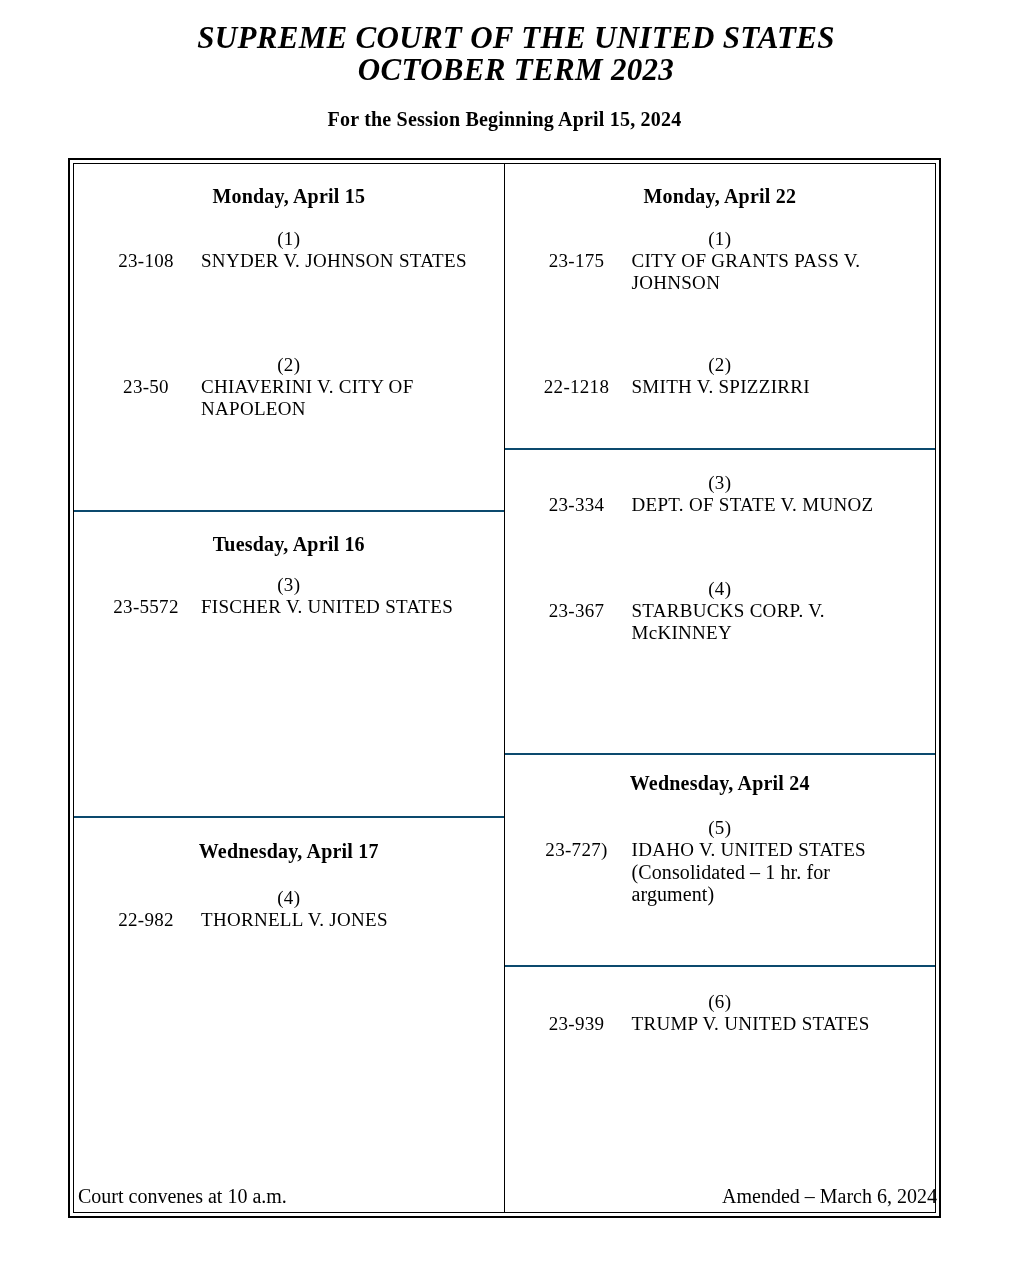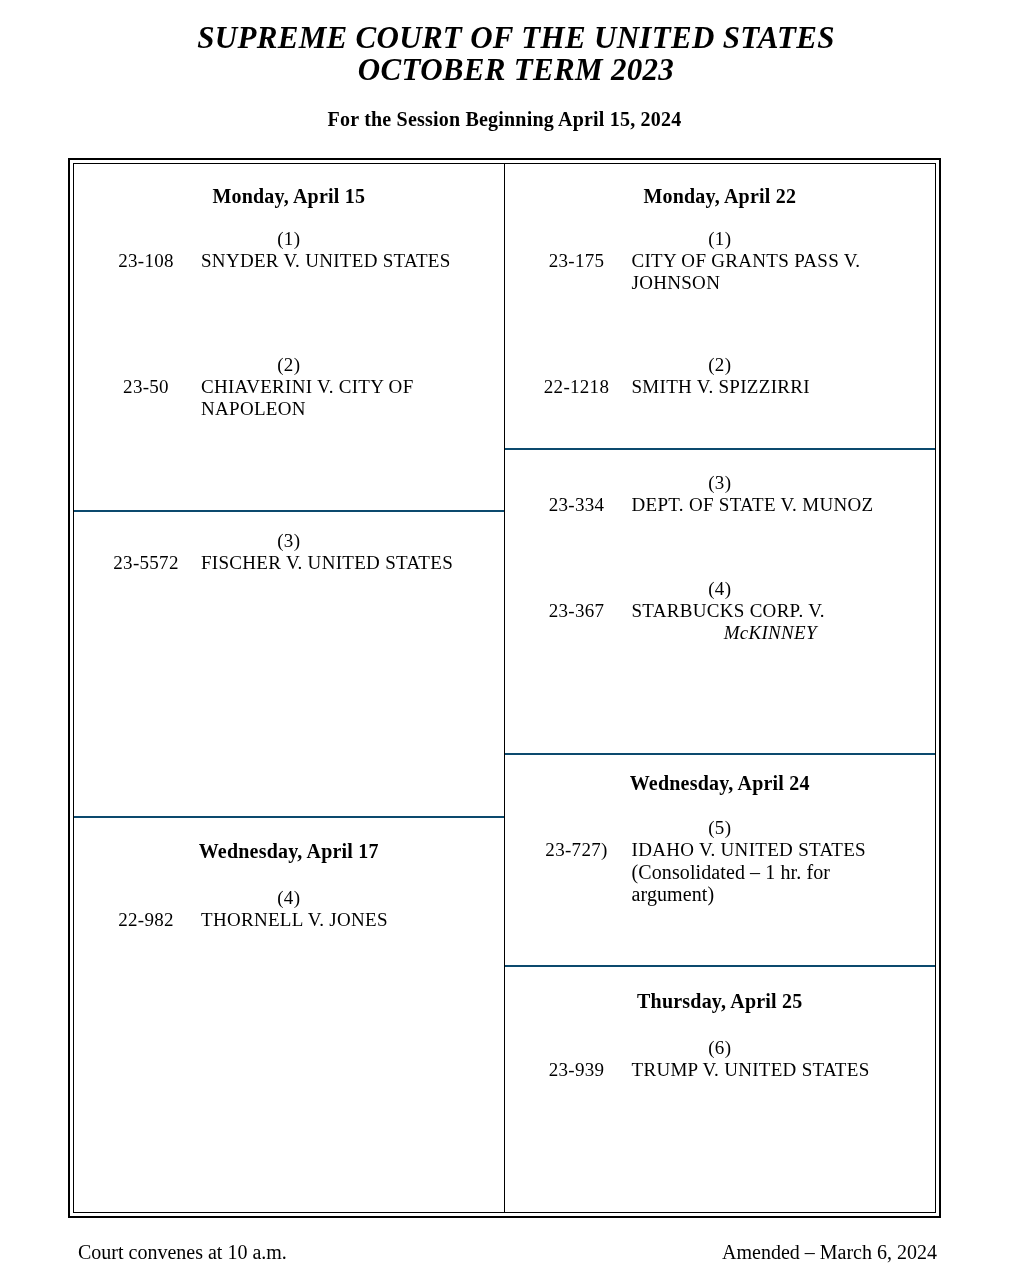--- a/index.html
+++ b/index.html
@@ -41,28 +41,28 @@
   .casenum {
     text-align:center; font-size:19px; line-height:22px; letter-spacing:0.3px;
   }
   .caserow {
     display:flex; padding-left:17px;
     font-size:19px; line-height:22px; letter-spacing:0.3px;
   }
   .docket { width:110px; flex:0 0 110px;text-align:center; }
   .casename { flex:1 1 auto; padding-right:26px; }
   .cn-line { display:block; }
-  .cn-line2 { display:block; text-align:center;font-style:italic; }
+  .cn-line2 { display:block; text-align:left; }
   .note { font-size:20px; line-height:22px; letter-spacing:0.1px; } .mt-16{margin-top:16px} .mt-18{margin-top:18px}
   .mt-20{margin-top:20px} .mt-21{margin-top:21px} .mt-22{margin-top:22px}
   .mt-24{margin-top:24px} .mt-60{margin-top:60px} .mt-62{margin-top:62px}
   .mt-82{margin-top:82px}
 
   .footer {
-    position:absolute; left:68px; top:1240px; width:873px;
+    position:absolute; left:68px; top:1184px; width:873px;
     display:flex; justify-content:space-between;
     font-size:20px; line-height:24px;
     padding:0 4px 0 10px; box-sizing:border-box;
   }
 </style>
 </head>
 <body>
 
 <div class="page">
 
@@ -75,30 +75,31 @@
   <div class="frame-outer">
     <div class="frame-inner">
 
       <div class="col col-left">
 
         <section class="cell bb h348">
           <h3 class="day mt-20">Monday, April 15</h3>
           <div class="casenum mt-20">(1)</div>
           <div class="caserow">
             <span class="docket">23-108</span>
-            <span class="casename">SNYDER V. UNITED STATES</span>
+            <span class="casename">SNYDER V. JOHNSON STATES</span>
           </div>
           <div class="casenum mt-82">(2)</div>
           <div class="caserow">
             <span class="docket">23-50</span>
             <span class="casename">CHIAVERINI V. CITY OF NAPOLEON</span>
           </div>
         </section>
 
         <section class="cell bb h306">
+          <h3 class="day mt-20">Tuesday, April 16</h3>
           <div class="casenum mt-18">(3)</div>
           <div class="caserow">
             <span class="docket">23-5572</span>
             <span class="casename">FISCHER V. UNITED STATES</span>
           </div>
         </section>
 
         <section class="cell grow">
           <h3 class="day mt-21">Wednesday, April 17</h3>
           <div class="casenum mt-24">(4)</div>
@@ -149,21 +150,20 @@
             <span class="docket">23-727)</span>
             <span class="casename">IDAHO V. UNITED STATES</span>
           </div>
           <div class="caserow">
             <span class="docket"></span>
             <span class="casename note">(Consolidated – 1 hr. for argument)</span>
           </div>
         </section>
 
         <section class="cell grow">
-          <h3 class="day mt-22">Thursday, April 25</h3>
           <div class="casenum mt-24">(6)</div>
           <div class="caserow">
             <span class="docket">23-939</span>
             <span class="casename">TRUMP V. UNITED STATES</span>
           </div>
         </section>
 
       </div>
 
     </div>

